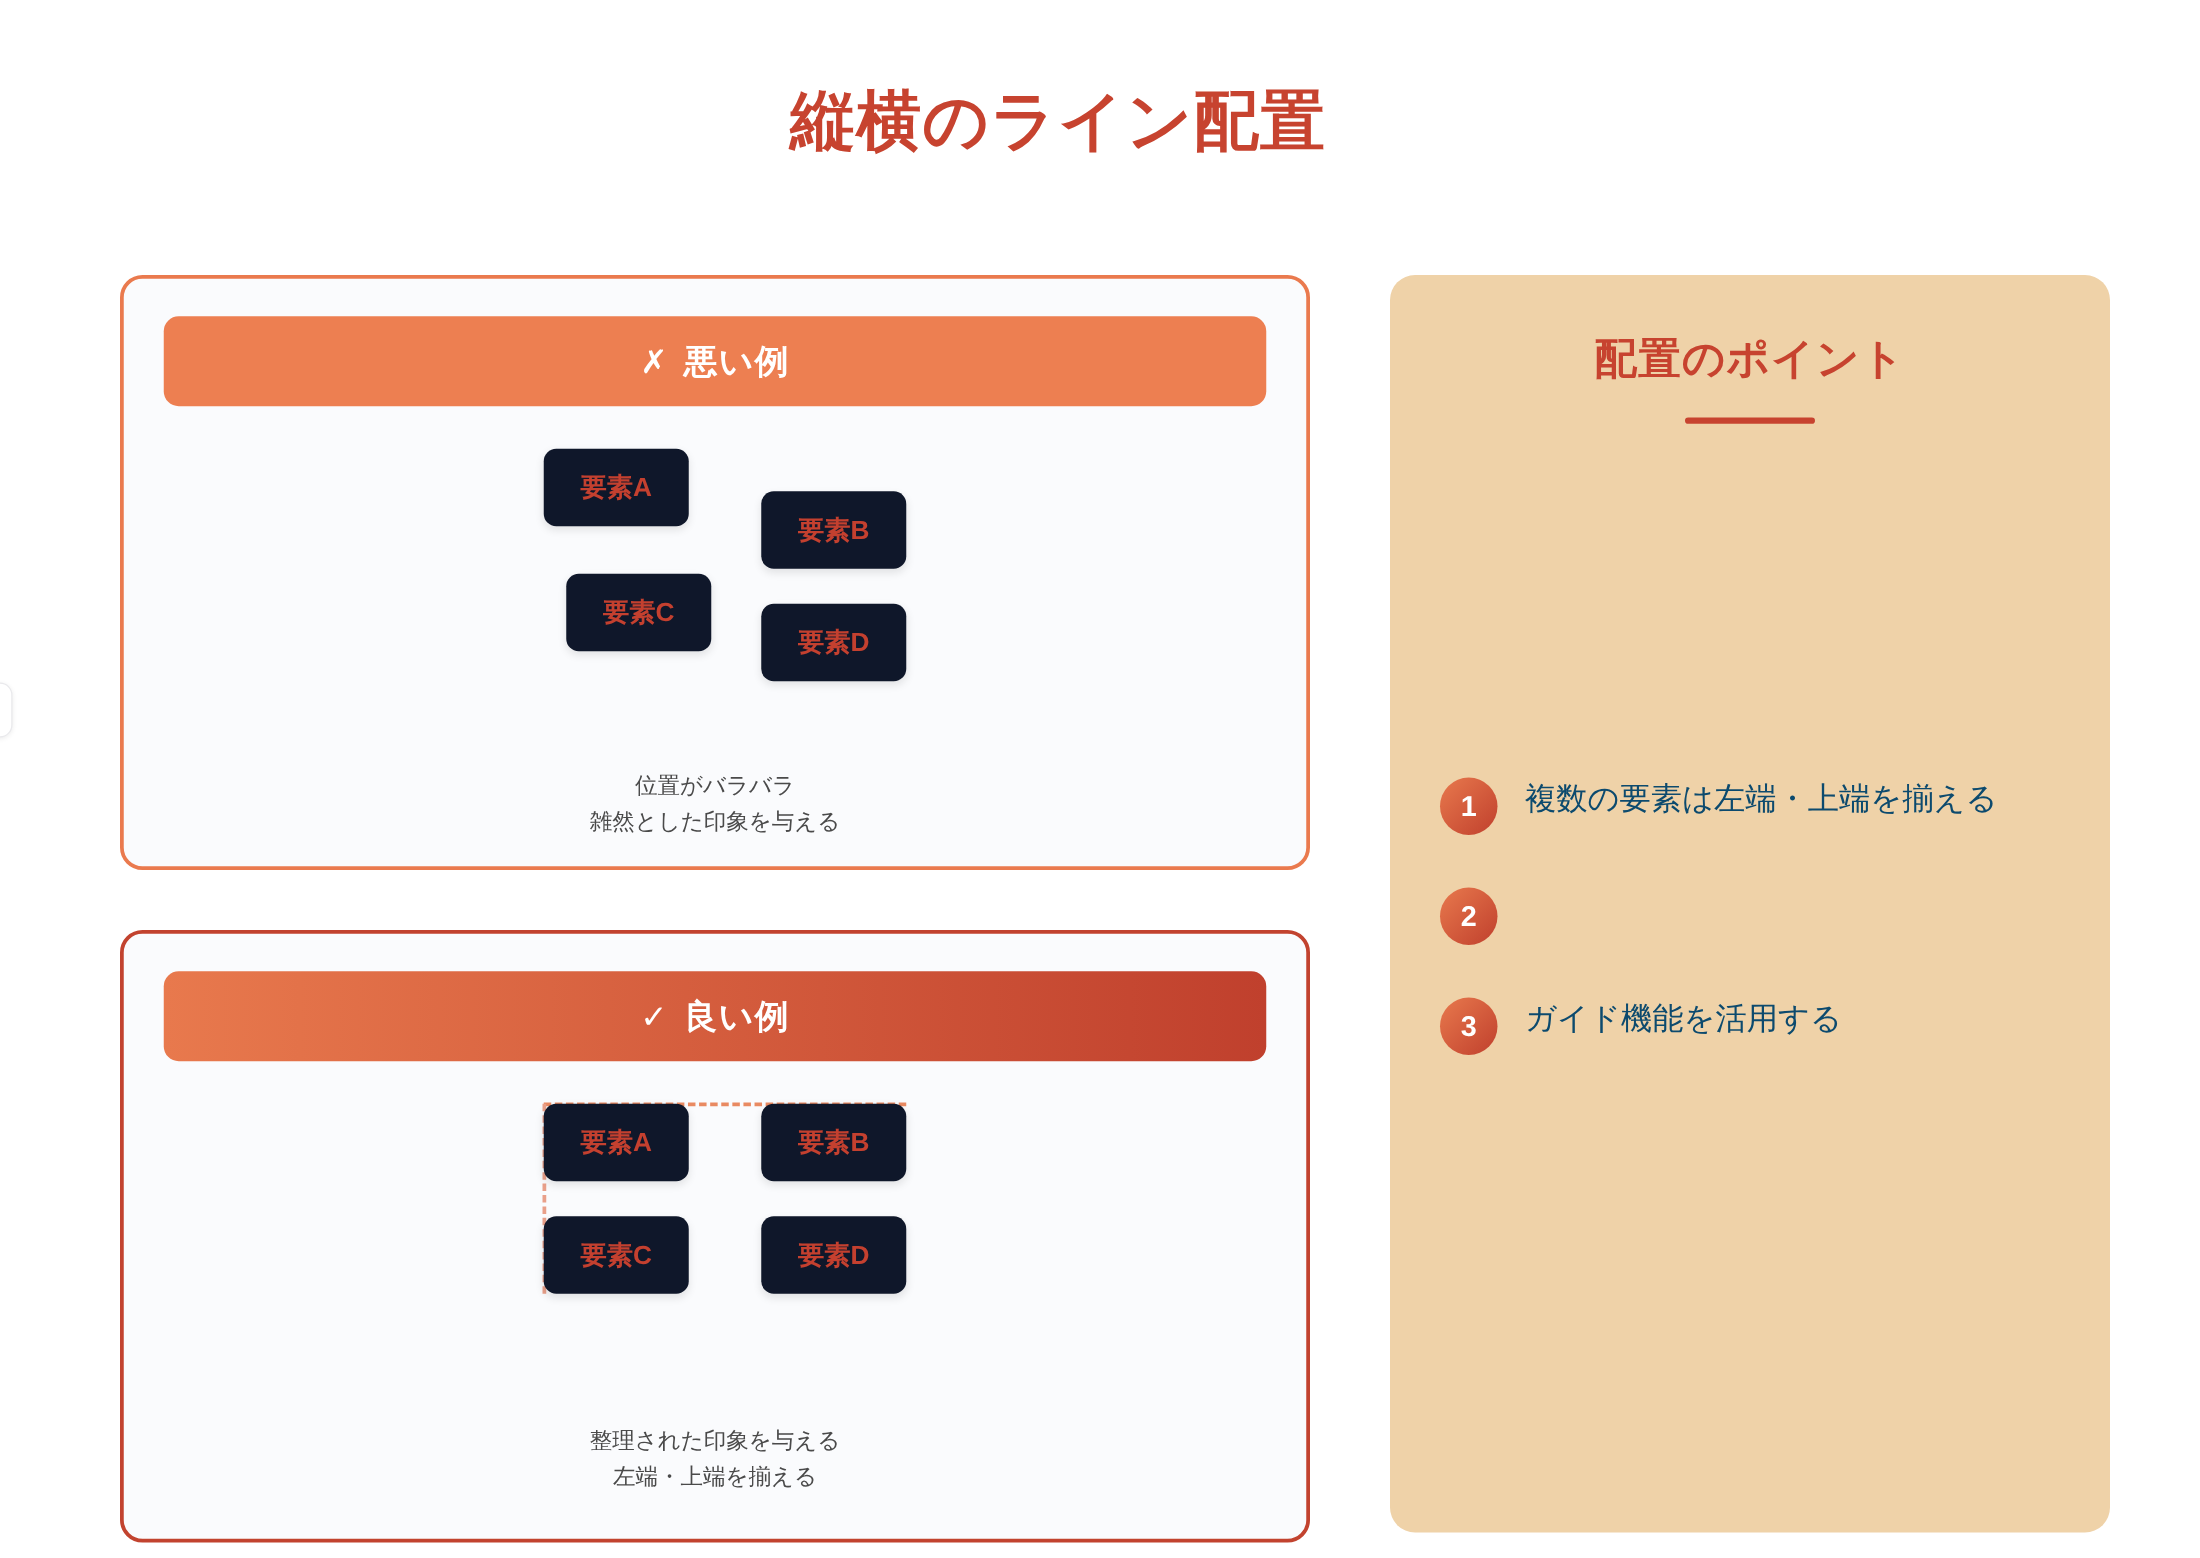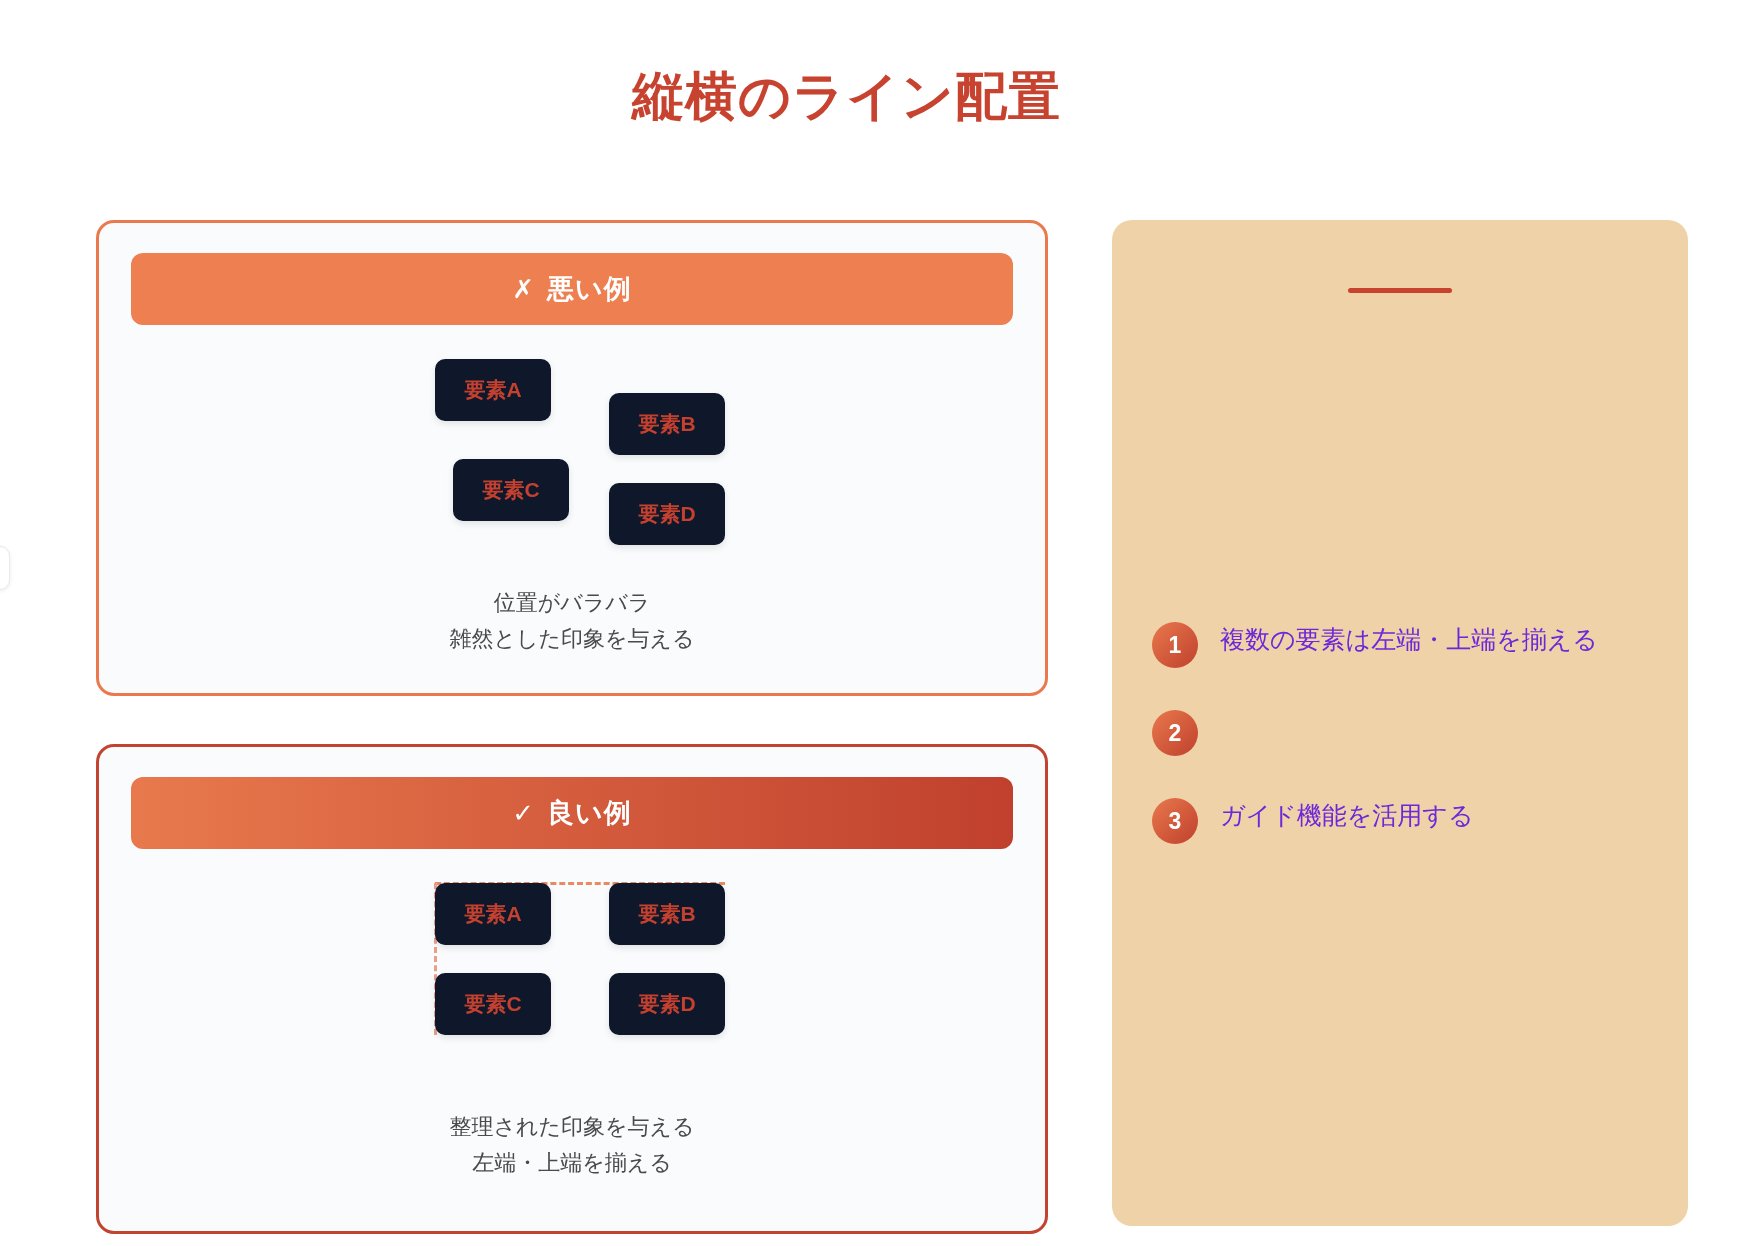--- a/index.html
+++ b/index.html
@@ -123,23 +123,23 @@
   .guide-v {
     position: absolute;
     left: 303px;
     top: 10px;
     width: 0;
     height: 152px;
     border-left: 3px dashed #e9a08a;
   }
 
   .ex-caption {
-    margin-top: 12px;
+    margin-top: 41px;
     text-align: center;
-    font-size: 22px;
+    font-size: 18px;
     line-height: 1.62;
     color: #4a4a4a;
   }
 
   
   .points-panel {
     position: absolute;
     left: 1112px;
     top: 220px;
     width: 576px;
@@ -185,21 +185,21 @@
     font-weight: bold;
     display: flex;
     align-items: center;
     justify-content: center;
     margin-top: 2px;
   }
   .point-text {
     margin-left: 22px;
     font-size: 25px;
     line-height: 1.58;
-    color: #6d28d9;
+    color: #0c4a6e;
     max-width: 396px;
   }
 </style>
 </head>
 <body>
 
 <div class="page">
 
   <div class="edge-artifact"></div>
 
@@ -239,20 +239,21 @@
       </div>
       <div class="ex-caption">
         <div>整理された印象を与える</div>
         <div>左端・上端を揃える</div>
       </div>
     </div>
 
   </div>
 
   <div class="points-panel">
+    <div class="points-title">配置のポイント</div>
     <div class="points-rule"></div>
 
     <div class="points-list">
       <div class="point-item">
         <div class="point-num">1</div>
         <div class="point-text">複数の要素は左端・上端を揃える</div>
       </div>
       <div class="point-item">
         <div class="point-num">2</div>
       </div>

